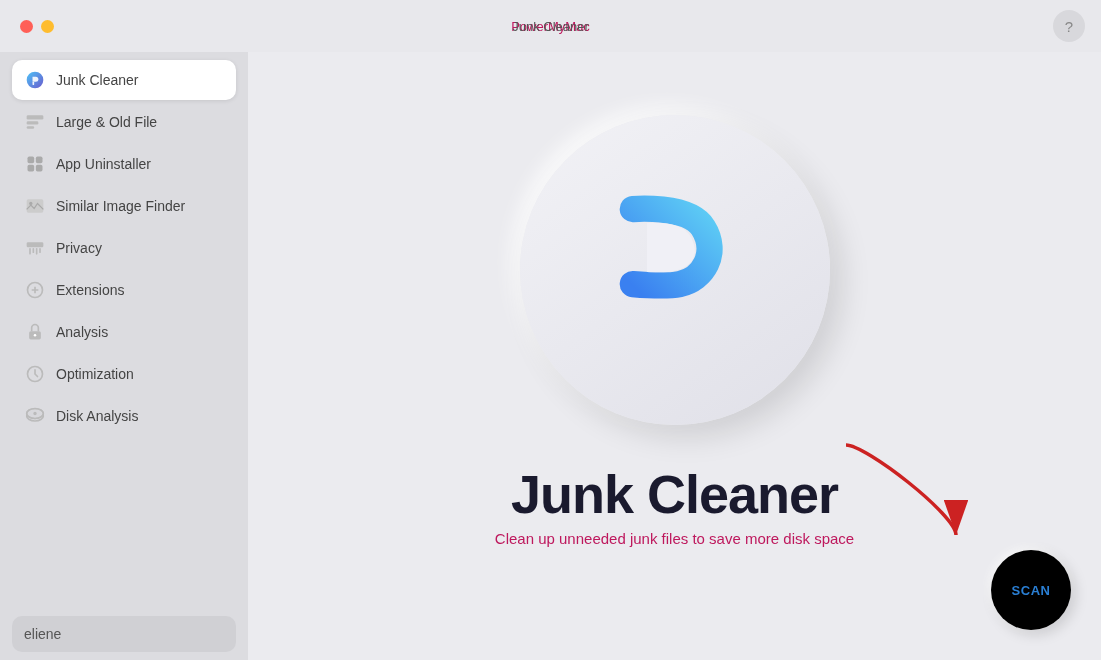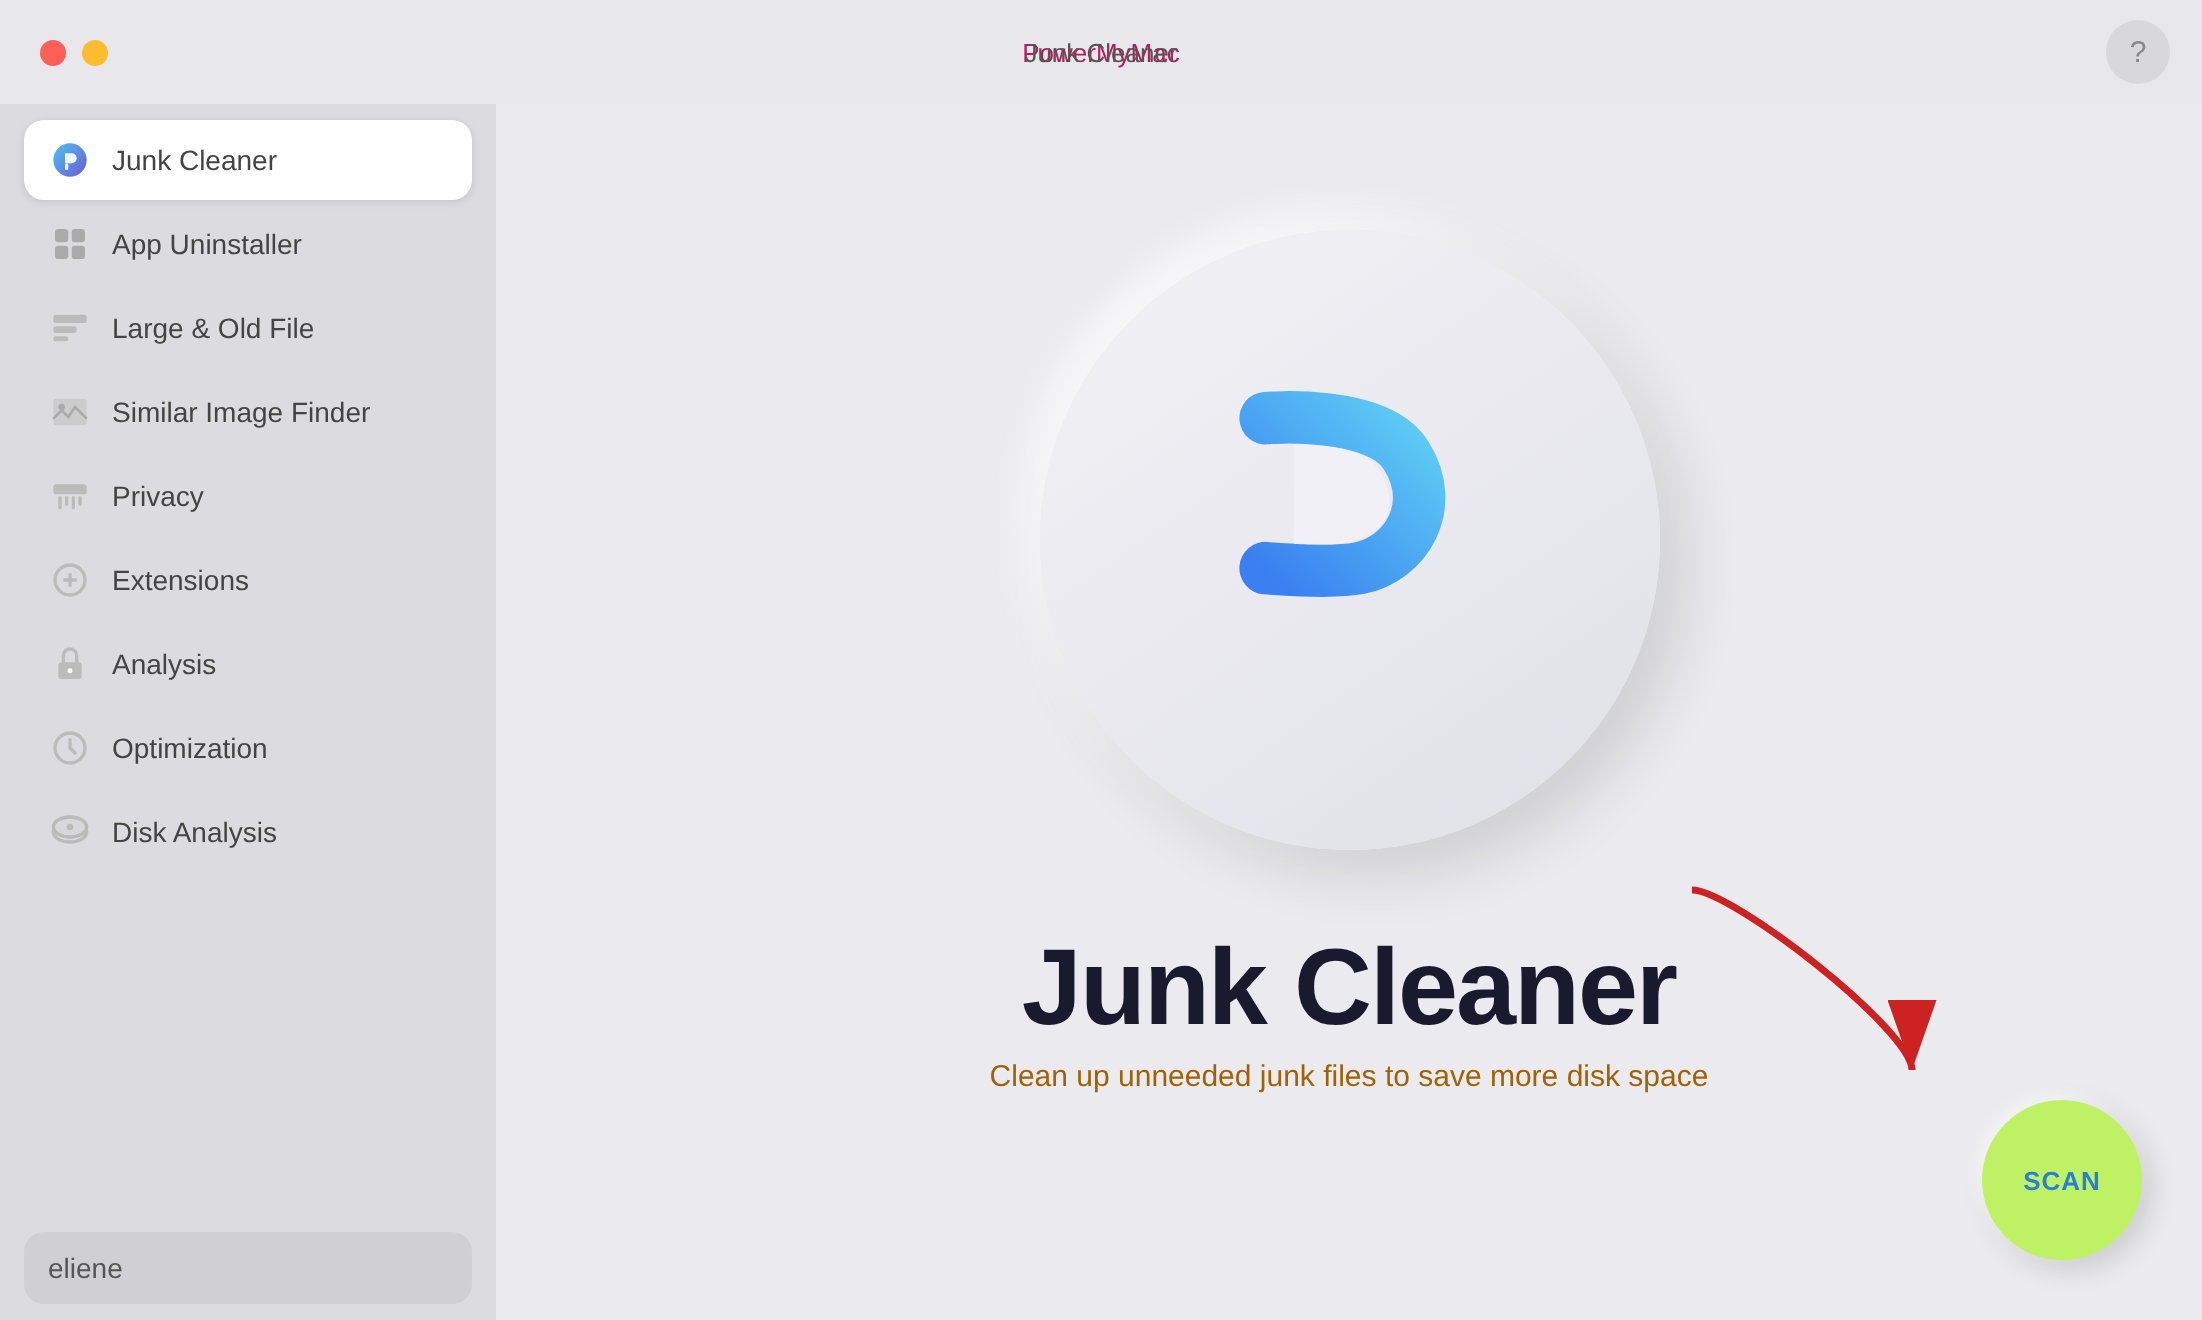--- a/index.html
+++ b/index.html
@@ -164,32 +164,32 @@
     }
     .main-title {
       font-size: 54px;
       font-weight: 800;
       color: #1a1a2e;
       letter-spacing: -1px;
       line-height: 1.1;
     }
     .sub-title {
       font-size: 15px;
-      color: #a16207;
+      color: #be185d;
       margin-top: 6px;
       font-weight: 400;
     }
     .scan-btn {
       position: absolute;
       right: 30px;
       bottom: 30px;
       width: 80px;
       height: 80px;
       border-radius: 50%;
-      background: #bef264;
+      background: #000000;
       box-shadow: 4px 4px 14px rgba(0,0,0,0.15), -2px -2px 8px rgba(255,255,255,0.9);
       border: none;
       cursor: pointer;
       font-size: 13px;
       font-weight: 700;
       color: #2a7fd4;
       letter-spacing: 0.5px;
     }
   </style>
 </head>
@@ -224,38 +224,38 @@
           <rect x="9" y="14" width="2" height="4" rx="1" fill="white" opacity="0.9"></rect>
         </svg>
       </span>
       <span>Junk Cleaner</span>
     </div>
 
 
     <div class="sidebar-item">
       <span class="sidebar-icon">
         <svg viewBox="0 0 24 24" fill="none">
+          <rect x="2" y="4" width="20" height="5" rx="1.5" fill="#bbb"></rect>
+          <rect x="2" y="11" width="14" height="4" rx="1.5" fill="#bbb"></rect>
+          <rect x="2" y="17" width="9" height="3" rx="1.5" fill="#bbb"></rect>
+        </svg>
+      </span>
+      <span>Large &amp; Old File</span>
+    </div>
+
+    <div class="sidebar-item">
+      <span class="sidebar-icon">
+        <svg viewBox="0 0 24 24" fill="none">
           <rect x="3" y="3" width="8" height="8" rx="2" fill="#aaa"></rect>
           <rect x="13" y="3" width="8" height="8" rx="2" fill="#aaa"></rect>
           <rect x="3" y="13" width="8" height="8" rx="2" fill="#aaa"></rect>
           <rect x="13" y="13" width="8" height="8" rx="2" fill="#aaa"></rect>
         </svg>
       </span>
       <span>App Uninstaller</span>
-    </div>
-
-    <div class="sidebar-item">
-      <span class="sidebar-icon">
-        <svg viewBox="0 0 24 24" fill="none">
-          <rect x="2" y="4" width="20" height="5" rx="1.5" fill="#bbb"></rect>
-          <rect x="2" y="11" width="14" height="4" rx="1.5" fill="#bbb"></rect>
-          <rect x="2" y="17" width="9" height="3" rx="1.5" fill="#bbb"></rect>
-        </svg>
-      </span>
-      <span>Large &amp; Old File</span>
     </div>
 
     <div class="sidebar-item">
       <span class="sidebar-icon">
         <svg viewBox="0 0 24 24" fill="none">
           <rect x="2" y="4" width="20" height="16" rx="2" fill="#ccc"></rect>
           <path d="M2 16 l5-5 4 4 4-6 7 7" stroke="#aaa" stroke-width="1.5" fill="none"></path>
           <circle cx="7" cy="9" r="2" fill="#aaa"></circle>
         </svg>
       </span>

